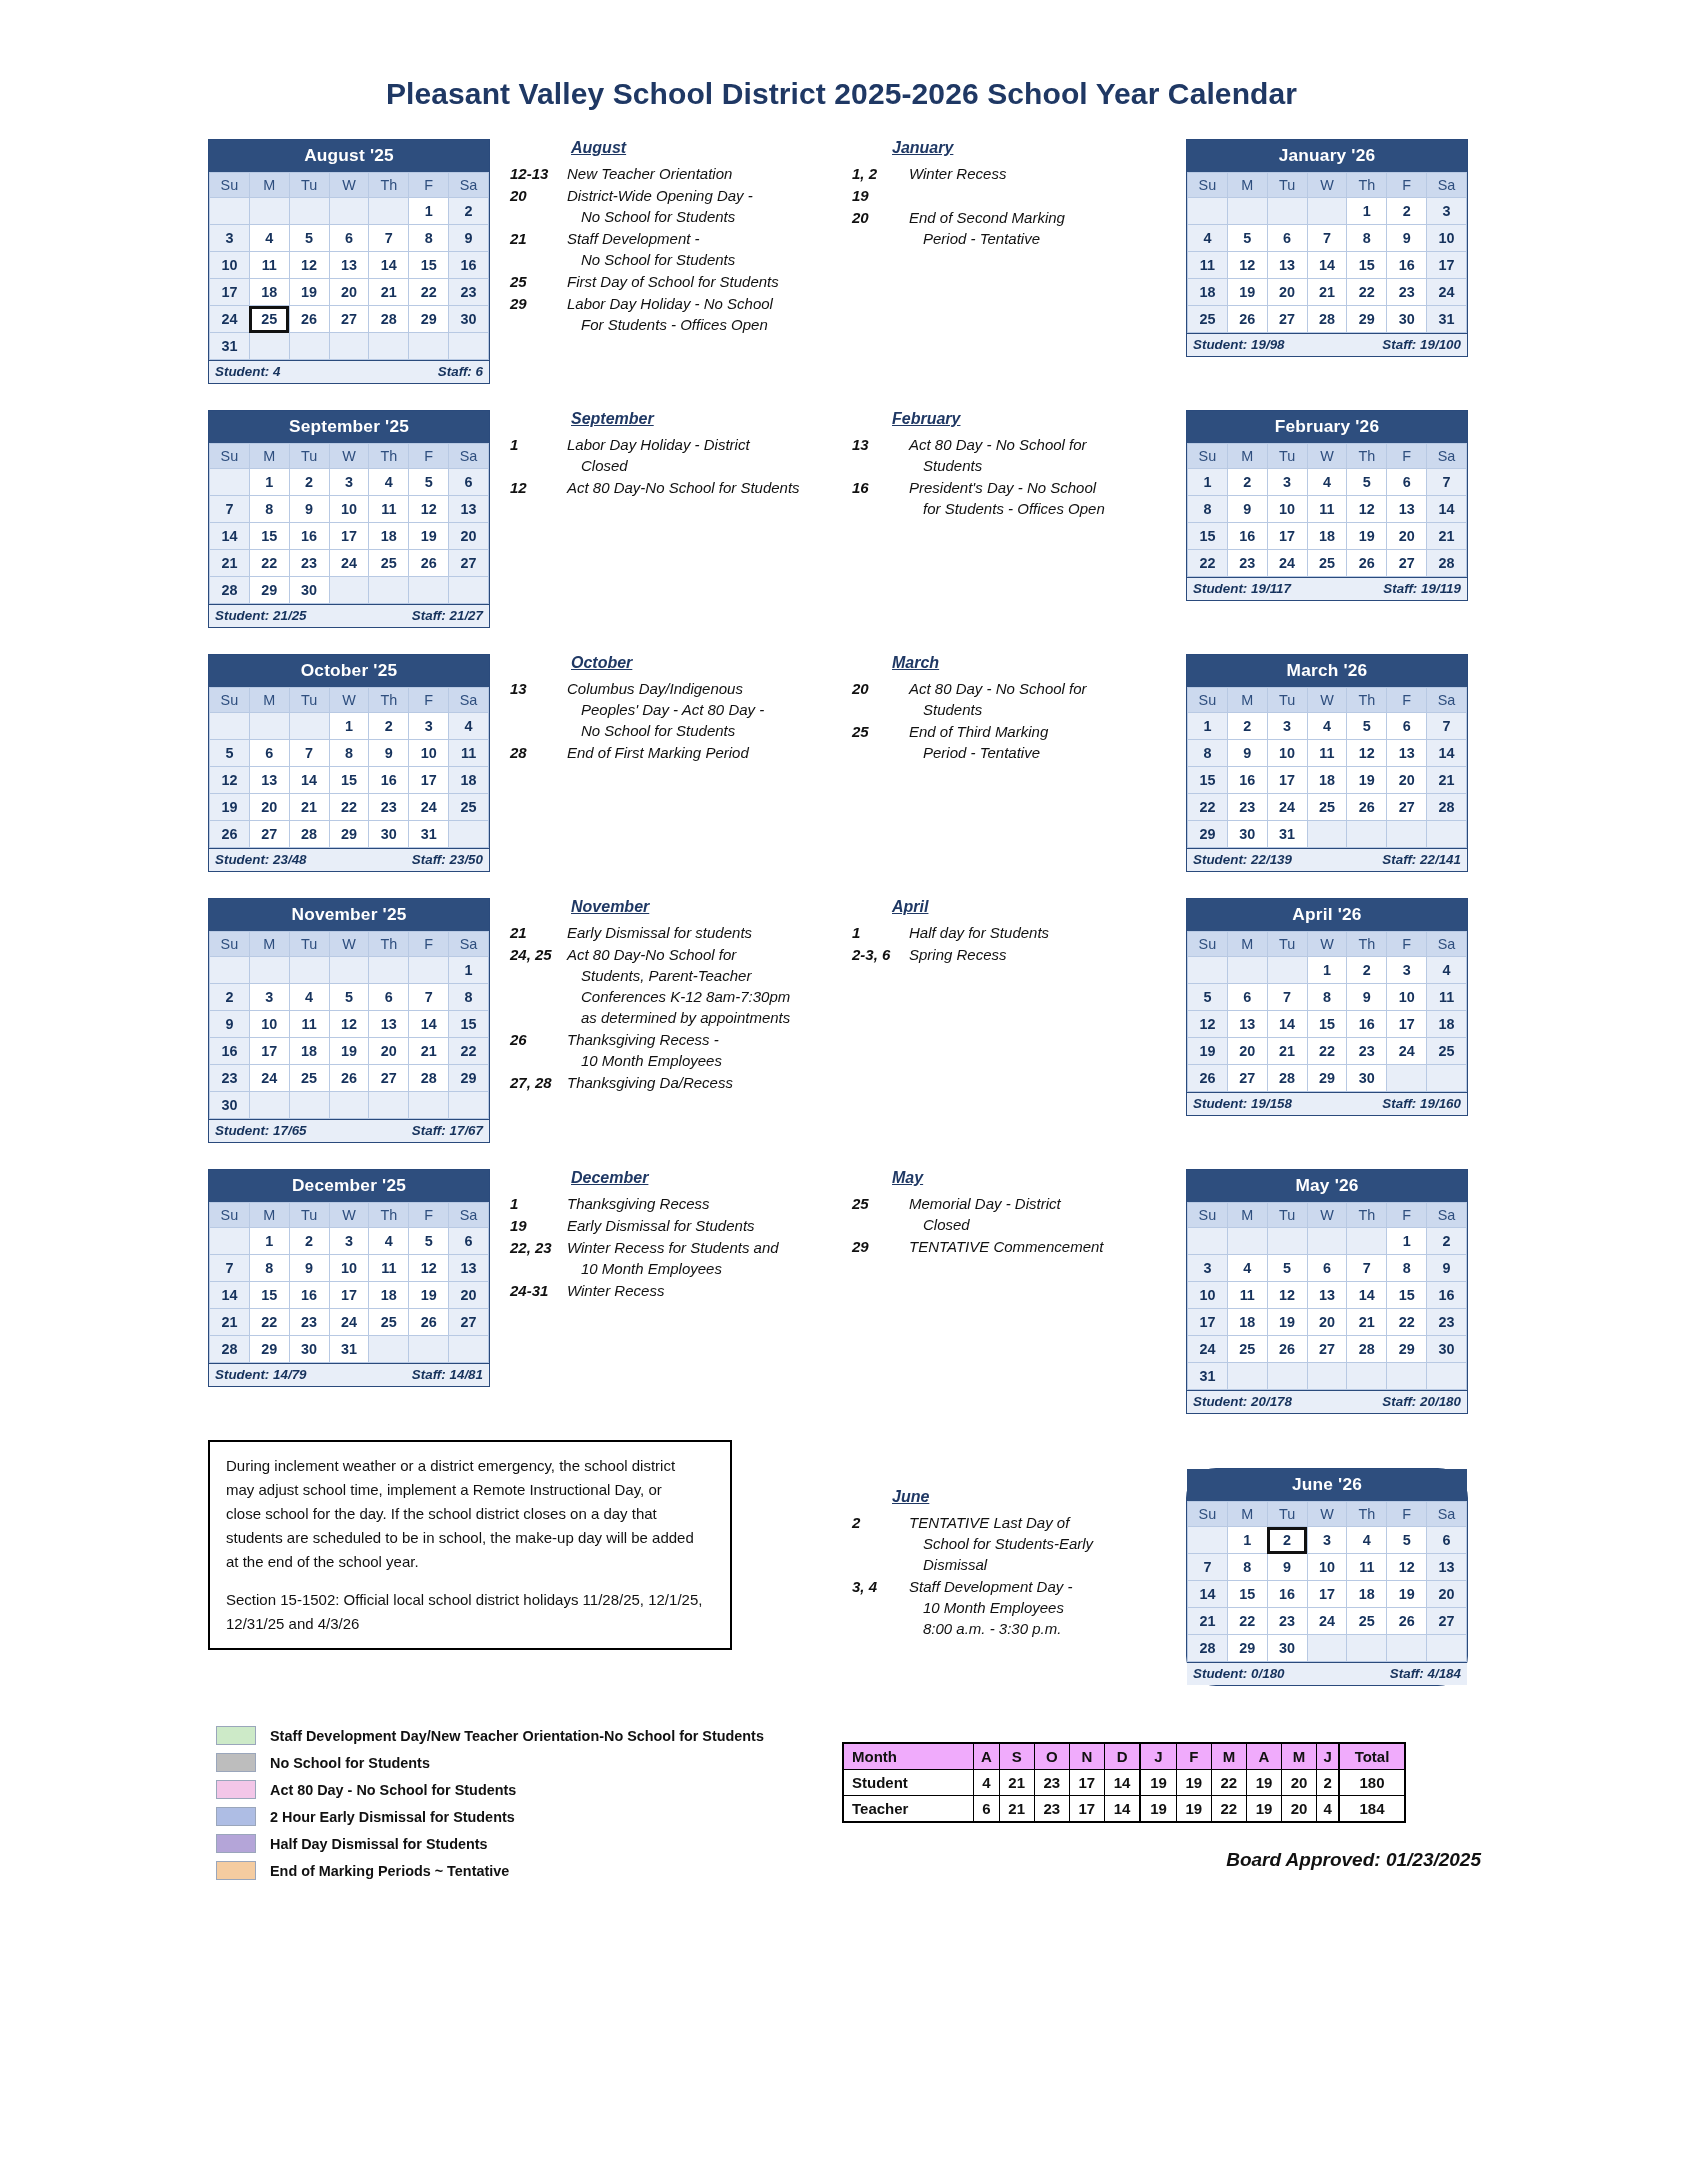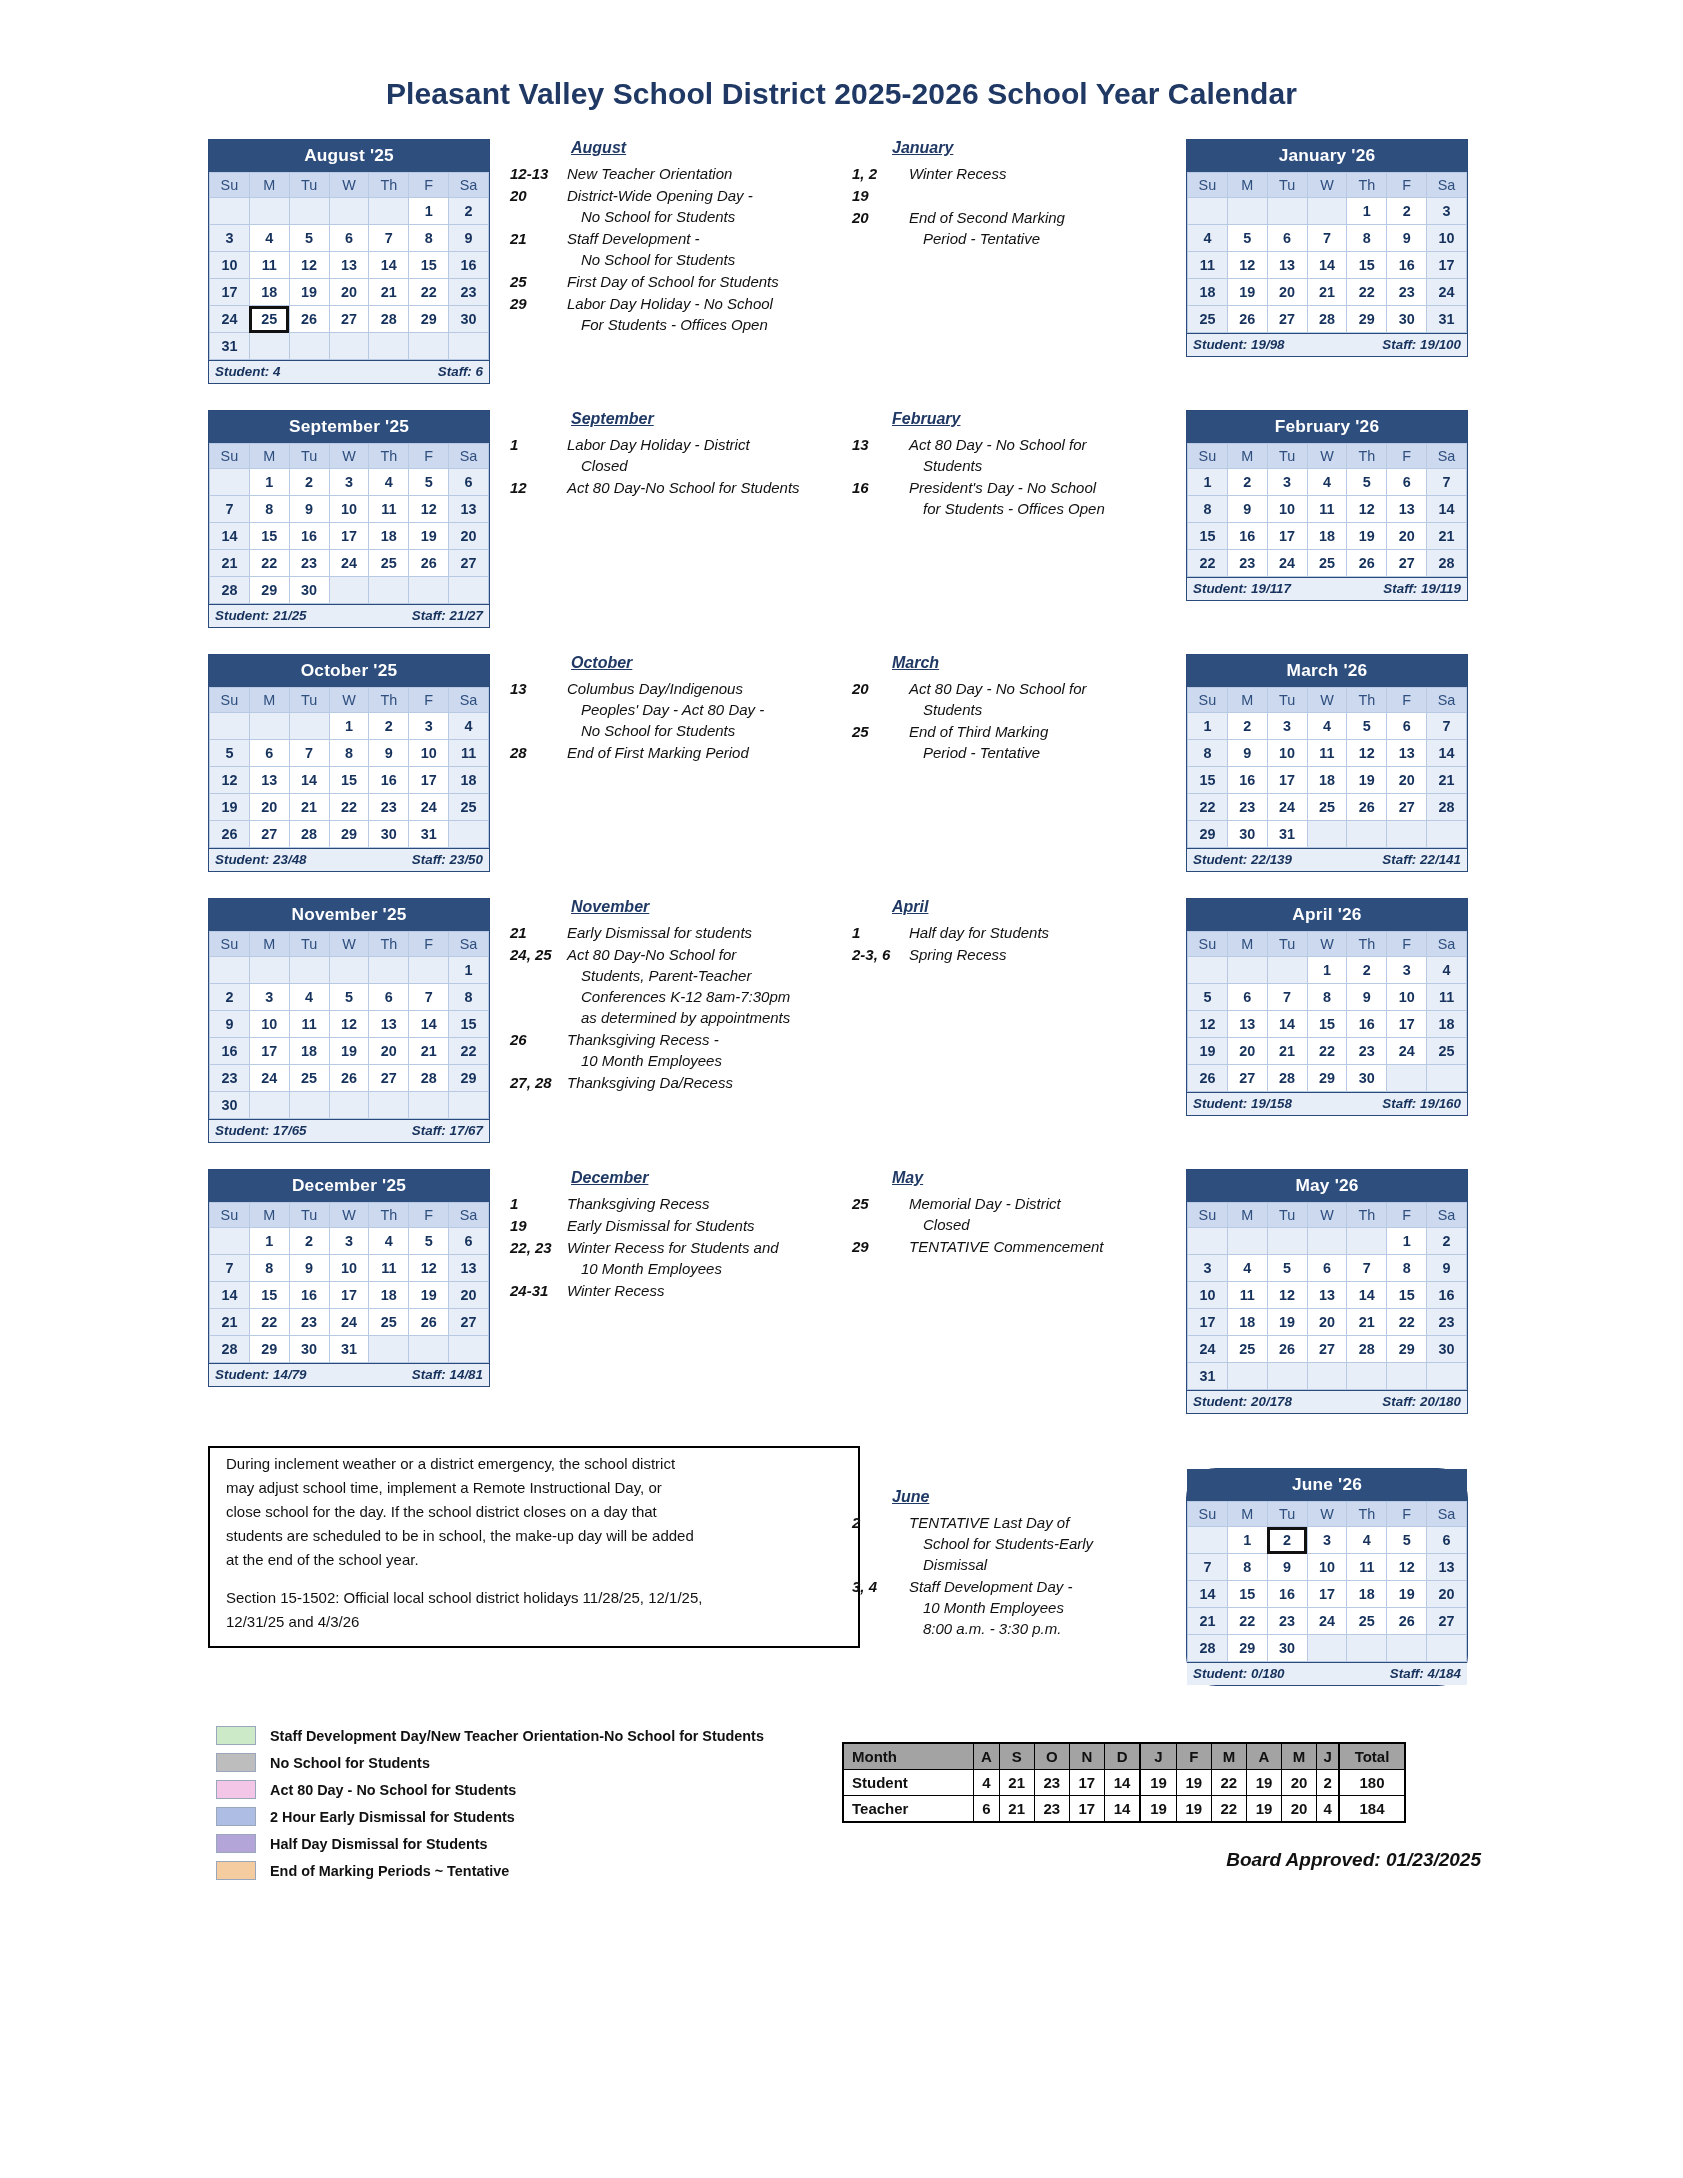--- a/index.html
+++ b/index.html
@@ -132,27 +132,26 @@
     font-weight: bold;
     padding-right: 7px;
     box-sizing: border-box;
   }
   .note .t { flex: 1 1 auto; }
   .note .t .ind { display: block; padding-left: 14px; }
 
   
   .weather-box {
     border: 2px solid #000;
-    width: 652px;
+    width: 524px;
     box-sizing: border-box;
-    padding: 4px 14px 12px 16px;
+    padding: 12px 14px 12px 16px;
     font-size: 15px;
     line-height: 24px;
     color: #111;
-    margin-top: 6px;
   }
   .weather-box p { margin: 0; }
   .weather-box .gap { height: 14px; }
 
   
   .legend { margin-top: 22px; padding-left: 8px;}
   .legend-row {
     display: flex;
     align-items: center;
     margin-bottom: 8px;
@@ -181,21 +180,21 @@
     padding: 4px 2px;
     text-align: center;
     font-weight: bold;
     color: #111;
   }
   .summary th.lbl, .summary td.lbl {
     text-align: left;
     padding-left: 8px;
     width: 119px;
   }
-  .summary thead th { background: #a3a3a3; }
+  .summary thead th { background: #f0abfc; }
   .summary tbody td { background: #ffffff; }
   .summary .sep { border-left: 2px solid #000; }
   .summary .tot { border-left: 2px solid #000; }
 
   .approved {
     text-align: right;
     font-size: 19px;
     font-style: italic;
     font-weight: bold;
     color: #111;

